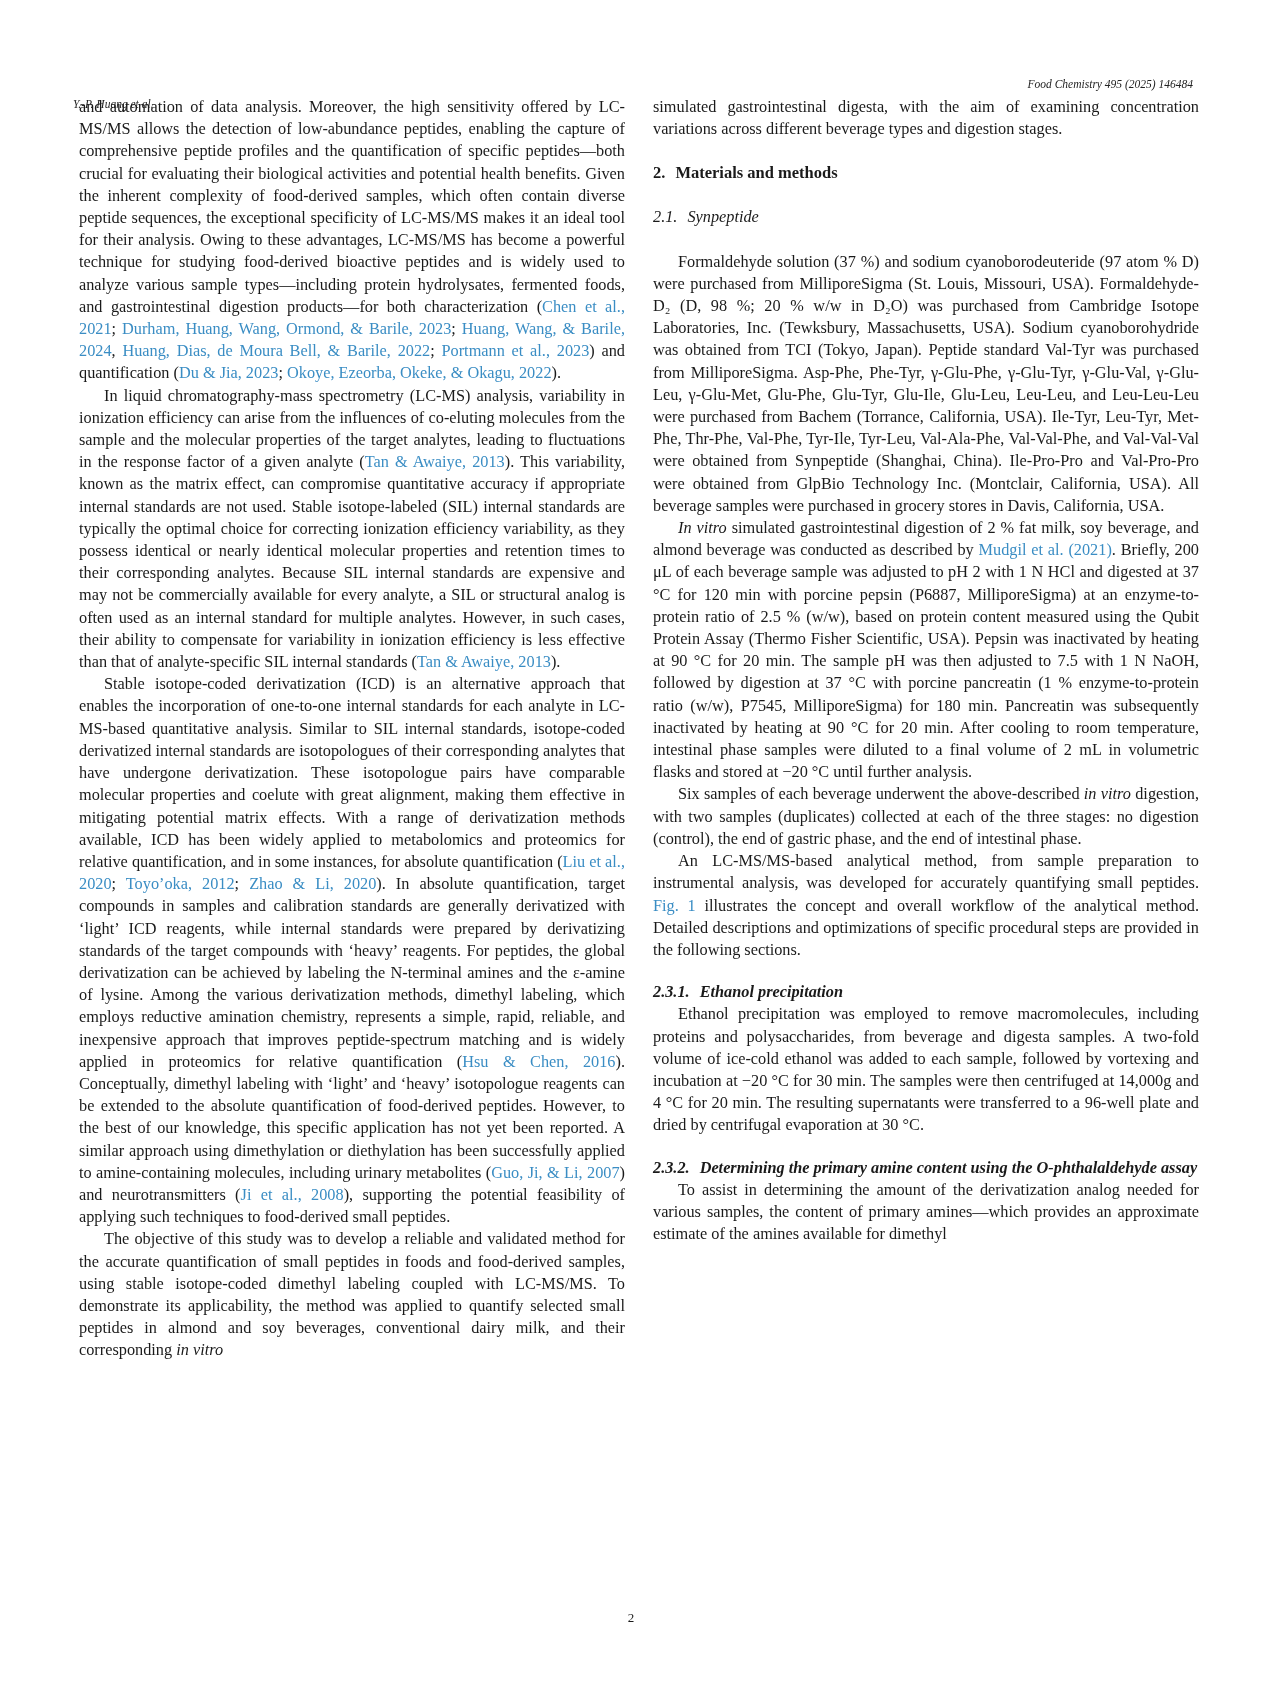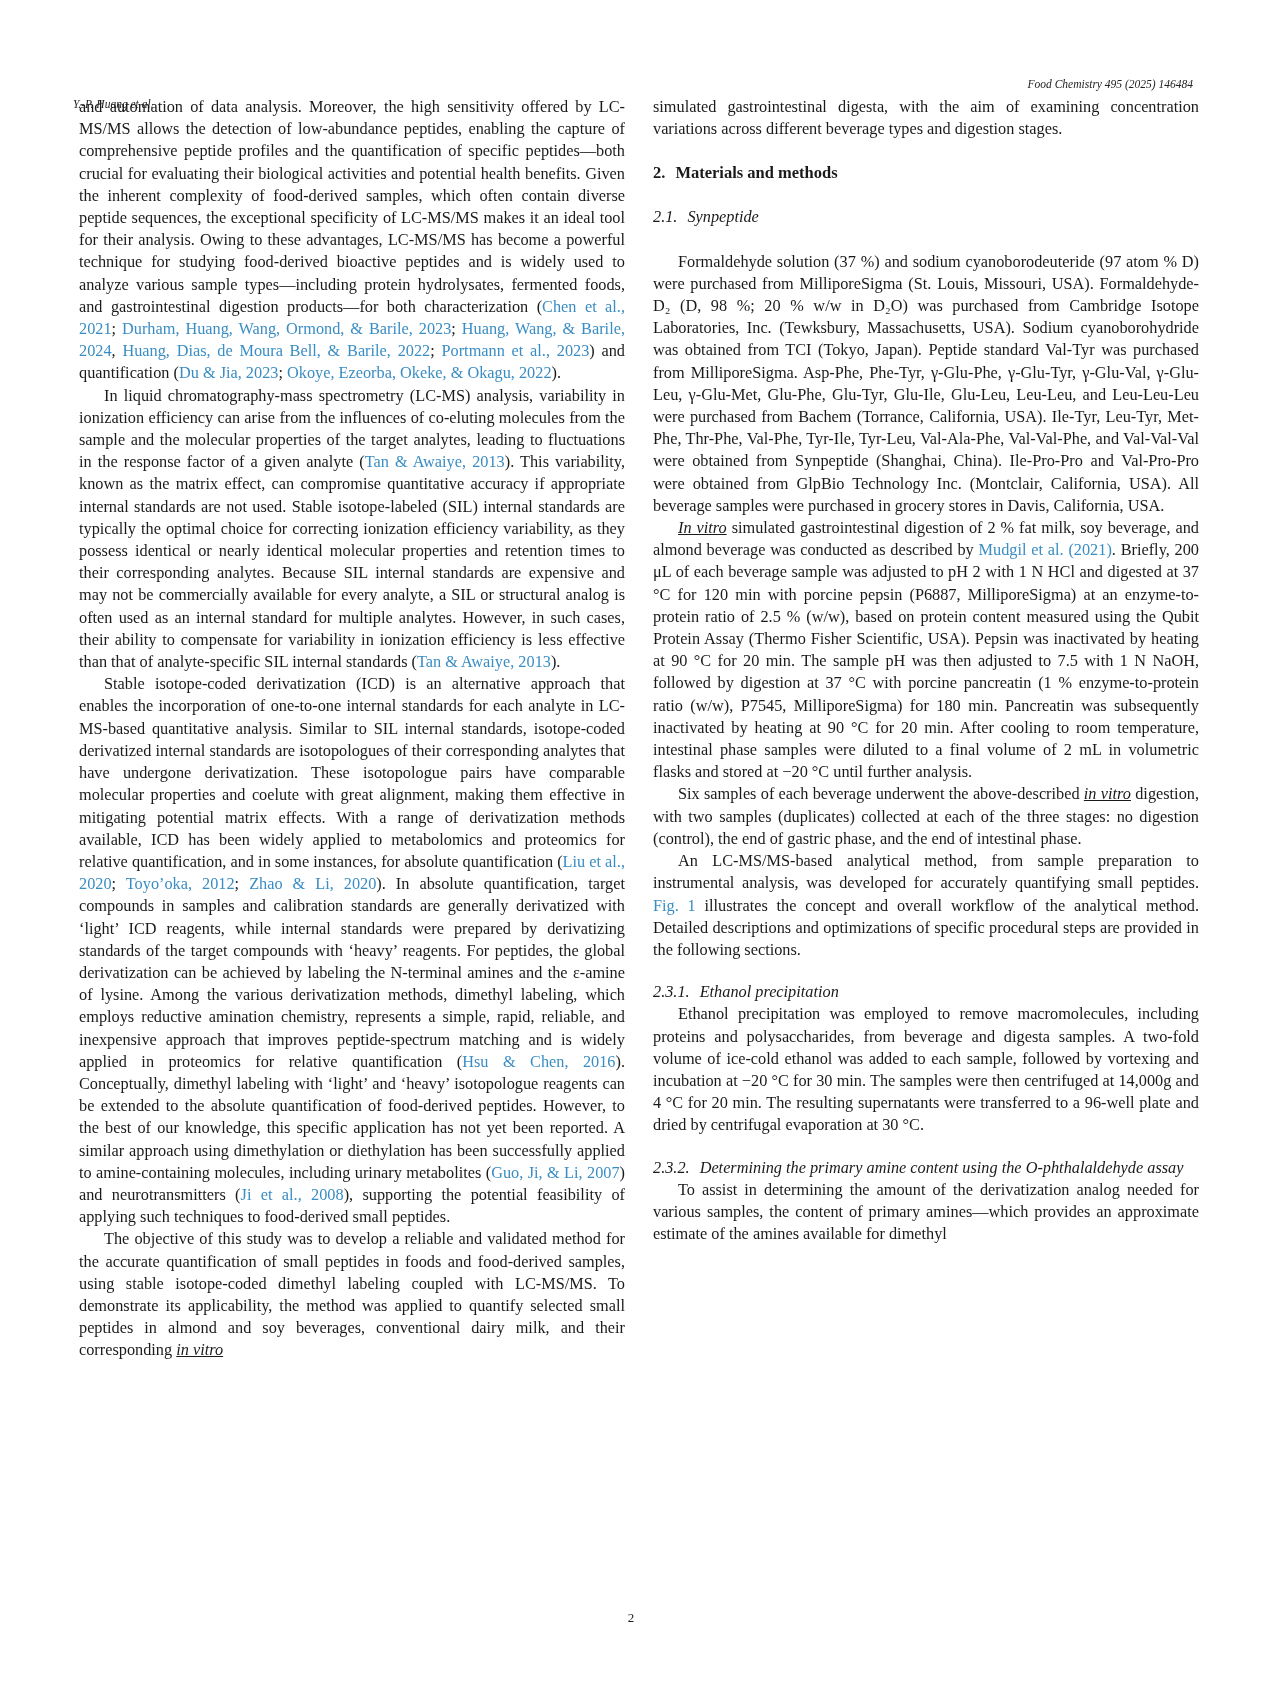--- a/index.html
+++ b/index.html
@@ -8,24 +8,24 @@
   .running-head { position: absolute; top: 78px; font-size: 11.5px; font-style: italic; color: #222; }
   .rh-left { left: 73px; margin-top: 20px; }
   .rh-right { right: 69px; }
   .column { position: absolute; top: 96px; width: 546px; font-size: 16.3px; line-height: 22.2px;
             text-align: justify; hyphens: manual; }
   .col-left { left: 79px; }
   .col-right { left: 653px; }
   p { margin: 0; text-indent: 0; }
   p.indent { text-indent: 25px; }
   .cite { color: #3a8dc4; }
-  .it { font-style: italic; text-decoration: underline; }
+  .it { font-style: italic; }
   h2 { font-size: 16.5px; font-weight: bold; margin: 22px 0 22px 0; line-height: 22px; }
   h3 { font-size: 16.3px; font-style: italic; font-weight: normal; margin: 22px 0 22px 0; line-height: 22.2px; text-align: left; }
-  h4 { font-size: 16.3px; font-style: italic; font-weight: normal; margin: 20px 0 0 0; line-height: 22.2px; text-align: left; }
+  h4 { font-size: 16.3px; font-style: italic; font-weight: bold; margin: 20px 0 0 0; line-height: 22.2px; text-align: left; }
   .secnum { margin-right: 10px; }
   .page-number { position: absolute; top: 1610px; left: 0; width: 1262px; text-align: center; font-size: 13px; }
 </style>
 </head>
 <body>
 
 <div class="running-head rh-left">Y.-P. Huang et al.</div>
 <div class="running-head rh-right">Food Chemistry 495 (2025) 146484</div>
 
 <div class="column col-left">

